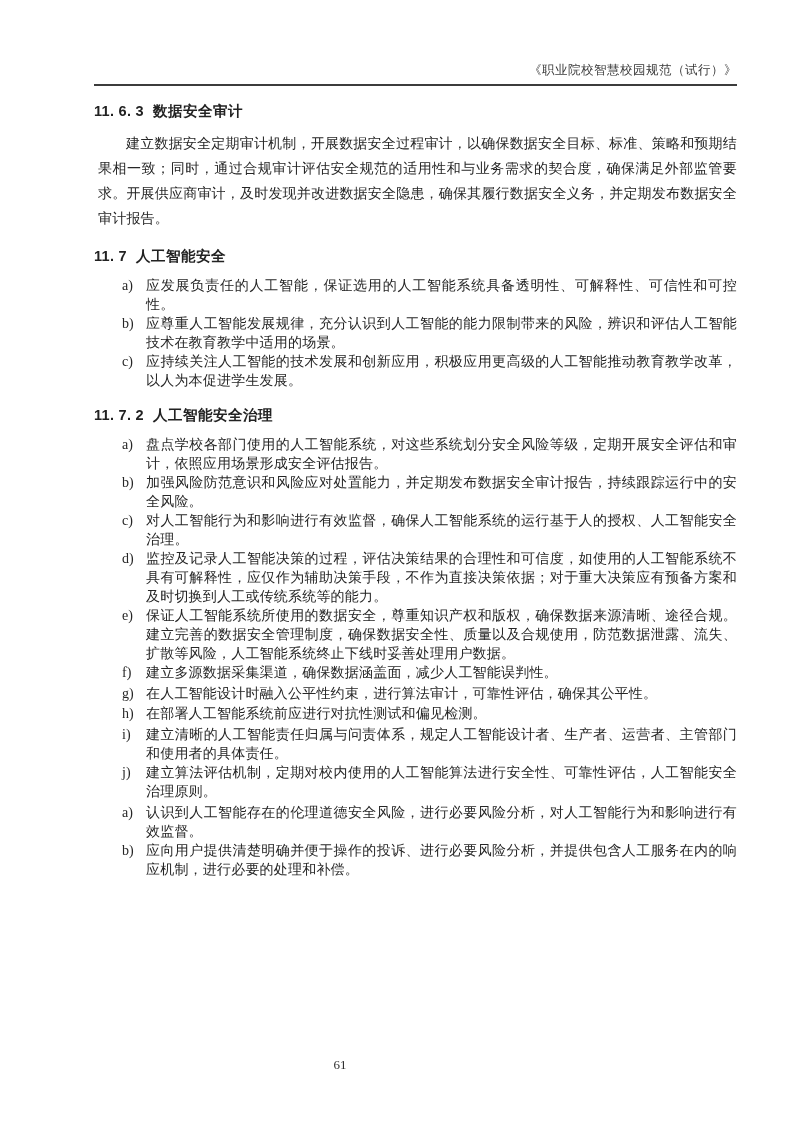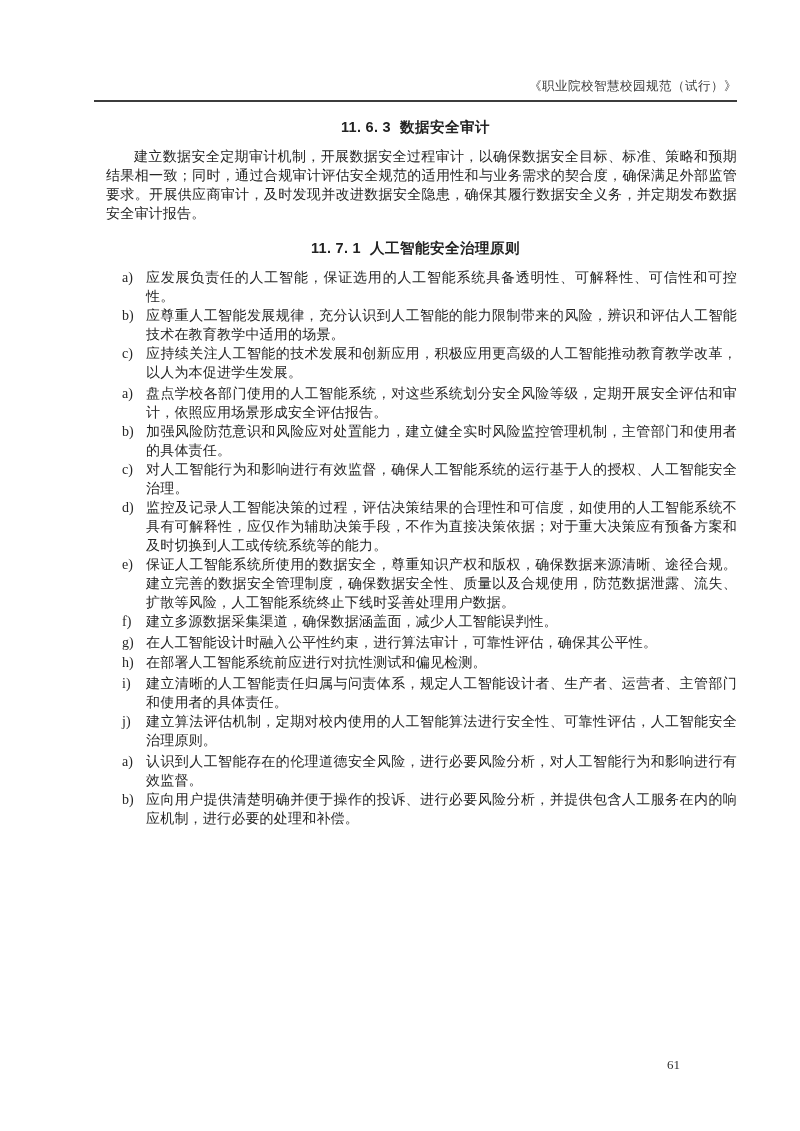--- a/index.html
+++ b/index.html
@@ -6,21 +6,21 @@
   body {
     width: 800px; height: 1131px;
     background: #ffffff;
     color: #262626;
     font-family: "Liberation Serif", "DejaVu Serif", serif;
     position: relative;
     overflow: hidden;
   }
   .page {
     position: absolute;
-    top: 16px; left: 0;
+    top: 0; left: 0;
     width: 800px; height: 920px;
     box-sizing: border-box;
     padding: 62px 63px 0 94px;
   }
   
   .running-header {
     text-align: right;
     font-size: 12.5px;
     letter-spacing: 0.5px;
     color: #3a3a3a;
@@ -28,31 +28,30 @@
     border-bottom: 2px solid #3c3c3c;
   }
   
   .h3 {
     font-family: "Liberation Sans", "DejaVu Sans", sans-serif;
     font-weight: bold;
     font-size: 14.5px;
     color: #222;
     margin: 15px 0 10px 0;
     line-height: 20px;
-    text-align: center;
   }
   .h3 .sec-num { letter-spacing: 0.3px; }
   .h3 .sec-title { margin-left: 9px; letter-spacing: 0.5px; }
   
   .para {
     font-size: 14px;
-    line-height: 19px;
+    line-height: 25px;
     text-align: justify;
     text-indent: 2em;
-    margin: 0 0 2px 12px;
+    margin: 0 0 2px 4px;
     letter-spacing: 0.2px;
   }
   
   .list { margin: 0 0 2px 28px; }
   .li { display: flex; }
   .li .marker {
     flex: none;
     width: 24px;
     font-size: 14px;
     line-height: 20.6px;
@@ -62,67 +61,70 @@
     font-size: 14px;
     line-height: 19px;
     text-align: justify;
     letter-spacing: 0.2px;
   }
   
   .page-footer {
     position: absolute;
     left: 0; bottom: 58px;
     width: 680px;
-    text-align: right;
+    text-align: center;
     font-size: 13px;
     color: #2e2e2e;
   }
 </style>
 </head>
 <body>
 
 <div class="page">
 
   <div class="running-header">
     <span>《职业院校智慧校园规范（试行）》</span>
   </div>
 
   <div class="h3">
     <span class="sec-num">11. 6. 3</span><span class="sec-title">数据安全审计</span>
   </div>
   <p class="para">建立数据安全定期审计机制，开展数据安全过程审计，以确保数据安全目标、标准、策略和预期结果相一致；同时，通过合规审计评估安全规范的适用性和与业务需求的契合度，确保满足外部监管要求。开展供应商审计，及时发现并改进数据安全隐患，确保其履行数据安全义务，并定期发布数据安全审计报告。</p>
 
 
+  <div class="h3">
+    <span class="sec-num">11. 7</span><span class="sec-title">人工智能安全</span>
+  </div>
 
-  <div class="h3">
-    <span class="sec-num">11. 7. 1</span><span class="sec-title">人工智能安全治理原则</span>
-  </div>
   <div class="list">
     <div class="li">
       <span class="marker">a)</span>
       <span class="litext">应发展负责任的人工智能，保证选用的人工智能系统具备透明性、可解释性、可信性和可控性。</span>
     </div>
     <div class="li">
       <span class="marker">b)</span>
       <span class="litext">应尊重人工智能发展规律，充分认识到人工智能的能力限制带来的风险，辨识和评估人工智能技术在教育教学中适用的场景。</span>
     </div>
     <div class="li">
       <span class="marker">c)</span>
       <span class="litext">应持续关注人工智能的技术发展和创新应用，积极应用更高级的人工智能推动教育教学改革，以人为本促进学生发展。</span>
     </div>
   </div>
 
+  <div class="h3">
+    <span class="sec-num">11. 7. 2</span><span class="sec-title">人工智能安全治理</span>
+  </div>
   <div class="list">
     <div class="li">
       <span class="marker">a)</span>
       <span class="litext">盘点学校各部门使用的人工智能系统，对这些系统划分安全风险等级，定期开展安全评估和审计，依照应用场景形成安全评估报告。</span>
     </div>
     <div class="li">
       <span class="marker">b)</span>
-      <span class="litext">加强风险防范意识和风险应对处置能力，建立健全实时风险监控管理机制，主管部门和使用者的具体责任。</span>
+      <span class="litext">加强风险防范意识和风险应对处置能力，并定期发布数据安全审计报告，持续跟踪运行中的安全风险。</span>
     </div>
     <div class="li">
       <span class="marker">c)</span>
       <span class="litext">对人工智能行为和影响进行有效监督，确保人工智能系统的运行基于人的授权、人工智能安全治理。</span>
     </div>
     <div class="li">
       <span class="marker">d)</span>
       <span class="litext">监控及记录人工智能决策的过程，评估决策结果的合理性和可信度，如使用的人工智能系统不具有可解释性，应仅作为辅助决策手段，不作为直接决策依据；对于重大决策应有预备方案和及时切换到人工或传统系统等的能力。</span>
     </div>
     <div class="li">

